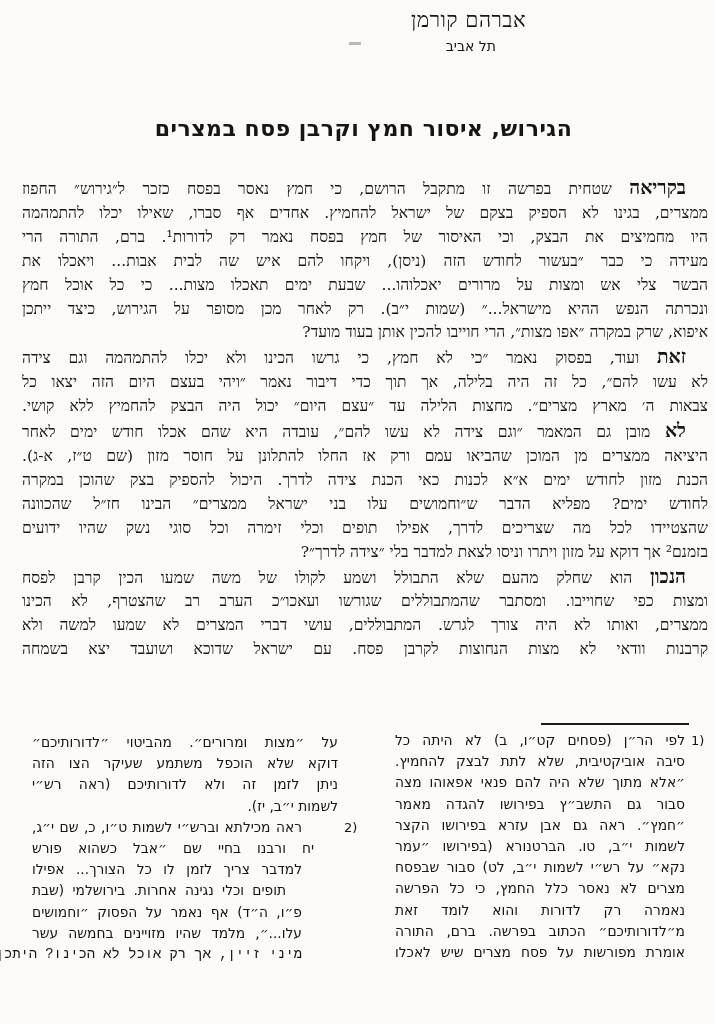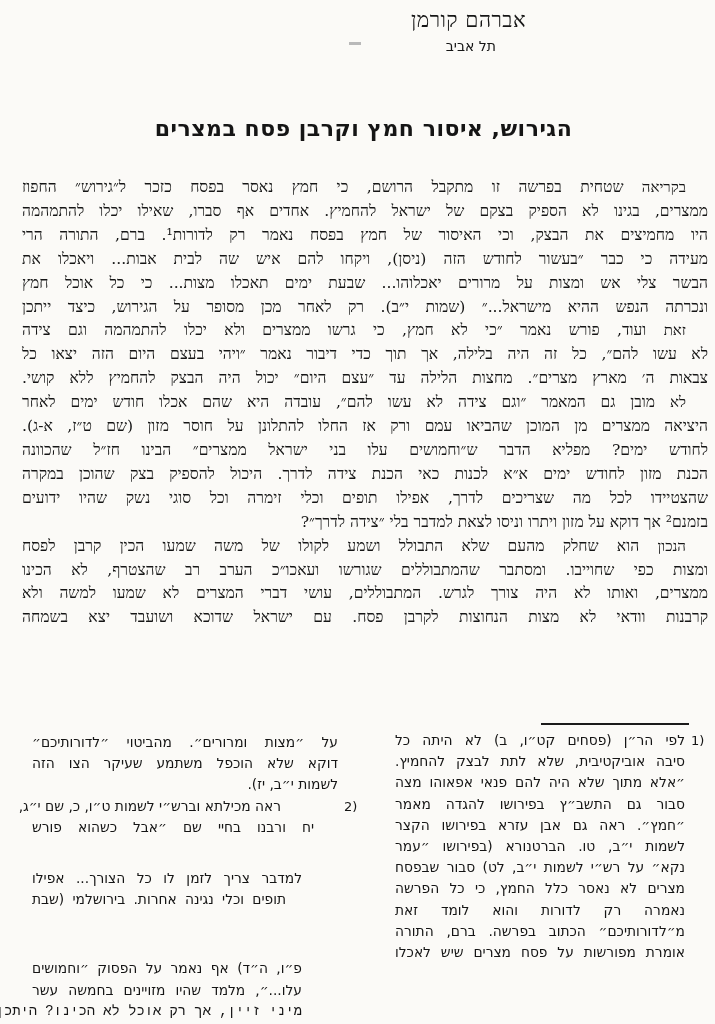--- a/index.html
+++ b/index.html
@@ -6,21 +6,21 @@
   html, body { width: 715px; height: 1024px; background: #fbfaf7; overflow: hidden; }
   body { font-family: "DejaVu Serif", "Liberation Serif", serif; color: #151515; position: relative; direction: rtl; }
   .page { position: absolute; left: 6px; top: 0; width: 715px; height: 920px; }
   .author { position: absolute; top: 8px; right: 195px; font-size: 21px; font-weight: normal; letter-spacing: 0.5px; }
   .city { position: absolute; top: 38px; right: 225px; font-size: 14px; font-family: "DejaVu Sans", "Liberation Sans", sans-serif; }
   .dash-mark { position: absolute; top: 42px; left: 343px; width: 12px; height: 3px; background: #b9b9b9; }
   .title { position: absolute; top: 116px; left: 0; width: 715px; text-align: center; font-size: 22px; font-weight: bold; font-family: "DejaVu Sans", "Liberation Sans", sans-serif; letter-spacing: 0.5px; }
   .body { position: absolute; top: 176px; left: 16px; width: 686px; font-size: 15.6px; line-height: 23.9px; text-align: justify; }
   .line { display: block; white-space: nowrap; text-align-last: justify; text-align: justify; }
   .line.last { text-align-last: right; }
-  .para-start { font-weight: normal; font-size: 15px; padding-right: 22px; }
+  .para-start { font-weight: bold; font-size: 19px; padding-right: 22px; }
   .rule { position: absolute; top: 723px; right: 32px; width: 148px; height: 2px; background: #1a1a1a; }
   .fn-col { position: absolute; font-size: 13.8px; line-height: 21.2px; font-family: "DejaVu Sans", "Liberation Sans", sans-serif; }
   .fn-right { top: 730px; right: 36px; width: 290px; }
   .fn-left { top: 732px; left: 26px; width: 306px; }
   .fn-num { position: absolute; right: -36px; width: 30px; text-align: left; font-size: 13px; }
   .fn-line { display: block; white-space: nowrap; text-align: justify; text-align-last: justify; }
   .fn-line.last { text-align-last: right; }
   .fn-item { position: relative; }
 </style>
 </head>
@@ -36,33 +36,34 @@
 
   <div class="body">
 
     <div>
       <span class="line"><span class="para-start">בקריאה</span> <span>שטחית בפרשה זו מתקבל הרושם, כי חמץ נאסר בפסח כזכר ל״גירוש״ החפוז</span></span>
       <span class="line">ממצרים, בגינו לא הספיק בצקם של ישראל להחמיץ. אחדים אף סברו, שאילו יכלו להתמהמה</span>
       <span class="line">היו מחמיצים את הבצק, וכי האיסור של חמץ בפסח נאמר רק לדורות¹. ברם, התורה הרי</span>
       <span class="line">מעידה כי כבר ״בעשור לחודש הזה (ניסן), ויקחו להם איש שה לבית אבות... ויאכלו את</span>
       <span class="line">הבשר צלי אש ומצות על מרורים יאכלוהו... שבעת ימים תאכלו מצות... כי כל אוכל חמץ</span>
       <span class="line">ונכרתה הנפש ההיא מישראל...״ (שמות י״ב). רק לאחר מכן מסופר על הגירוש, כיצד ייתכן</span>
+      <span class="line last">איפוא, שרק במקרה ״אפו מצות״, הרי חוייבו להכין אותן בעוד מועד?</span>
     </div>
 
     <div>
-      <span class="line"><span class="para-start">זאת</span> <span>ועוד, פורש נאמר ״כי לא חמץ, כי גרשו ממצרים ולא יכלו להתמהמה וגם צידה</span></span>
+      <span class="line"><span class="para-start">זאת</span> <span>ועוד, בפסוק נאמר ״כי לא חמץ, כי גרשו הכינו ולא יכלו להתמהמה וגם צידה</span></span>
       <span class="line">לא עשו להם״, כל זה היה בלילה, אך תוך כדי דיבור נאמר ״ויהי בעצם היום הזה יצאו כל</span>
       <span class="line">צבאות ה׳ מארץ מצרים״. מחצות הלילה עד ״עצם היום״ יכול היה הבצק להחמיץ ללא קושי.</span>
     </div>
 
     <div>
       <span class="line"><span class="para-start">לא</span> <span>מובן גם המאמר ״וגם צידה לא עשו להם״, עובדה היא שהם אכלו חודש ימים לאחר</span></span>
       <span class="line">היציאה ממצרים מן המוכן שהביאו עמם ורק אז החלו להתלונן על חוסר מזון (שם ט״ז, א-ג).</span>
+      <span class="line">הכנת מזון לחודש ימים א״א לכנות כאי הכנת צידה לדרך. היכול להספיק בצק שהוכן במקרה</span>
       <span class="line">לחודש ימים? מפליא הדבר ש״וחמושים עלו בני ישראל ממצרים״ הבינו חז״ל שהכוונה</span>
-      <span class="line">הכנת מזון לחודש ימים א״א לכנות כאי הכנת צידה לדרך. היכול להספיק בצק שהוכן במקרה</span>
       <span class="line">שהצטיידו לכל מה שצריכים לדרך, אפילו תופים וכלי זימרה וכל סוגי נשק שהיו ידועים</span>
       <span class="line last">בזמנם² אך דוקא על מזון ויתרו וניסו לצאת למדבר בלי ״צידה לדרך״?</span>
     </div>
 
     <div>
       <span class="line"><span class="para-start">הנכון</span> <span>הוא שחלק מהעם שלא התבולל ושמע לקולו של משה שמעו הכין קרבן לפסח</span></span>
       <span class="line">ומצות כפי שחוייבו. ומסתבר שהמתבוללים שגורשו ועאכו״כ הערב רב שהצטרף, לא הכינו</span>
       <span class="line">ממצרים, ואותו לא היה צורך לגרש. המתבוללים, עושי דברי המצרים לא שמעו למשה ולא</span>
       <span class="line">קרבנות וודאי לא מצות הנחוצות לקרבן פסח. עם ישראל שדוכא ושועבד יצא בשמחה</span>
     </div>
@@ -84,27 +85,28 @@
       <span class="fn-line">נאמרה רק לדורות והוא לומד זאת</span>
       <span class="fn-line">מ״לדורותיכם״ הכתוב בפרשה. ברם, התורה</span>
       <span class="fn-line">אומרת מפורשות על פסח מצרים שיש לאכלו</span>
     </div>
   </div>
 
   <div class="fn-col fn-left">
     <div class="fn-item">
       <span class="fn-line">על ״מצות ומרורים״. מהביטוי ״לדורותיכם״</span>
       <span class="fn-line">דוקא שלא הוכפל משתמע שעיקר הצו הזה</span>
+      <span class="fn-line">ניתן לזמן זה ולא לדורותיכם (ראה רש״י</span>
       <span class="fn-line last">לשמות י״ב, יז).</span>
     </div>
     <div class="fn-item" style="padding-right:36px; margin-right:-36px;">
       <span class="fn-num" style="right:0;">(2</span>
-      <span class="fn-line" style="margin-right:57px;">ראה מכילתא וברש״י לשמות ט״ו, כ, שם י״ג,</span>
+      <span class="fn-line" style="margin-right:36px;">ראה מכילתא וברש״י לשמות ט״ו, כ, שם י״ג,</span>
       <span class="fn-line" style="margin-right:24px;">יח ורבנו בחיי שם ״אבל כשהוא פורש</span>
-      <span class="fn-line" style="margin-right:36px;margin-top:30px;">למדבר צריך לזמן לו כל הצורך... אפילו</span>
+      <span class="fn-line" style="margin-right:36px;">למדבר צריך לזמן לו כל הצורך... אפילו</span>
       <span class="fn-line" style="margin-right:52px;">תופים וכלי נגינה אחרות. בירושלמי (שבת</span>
-      <span class="fn-line" style="margin-right:36px;margin-top:48px;">פ״ו, ה״ד) אף נאמר על הפסוק ״וחמושים</span>
+      <span class="fn-line" style="margin-right:36px;">פ״ו, ה״ד) אף נאמר על הפסוק ״וחמושים</span>
       <span class="fn-line" style="margin-right:36px;">עלו...״, מלמד שהיו מזויינים בחמשה עשר</span>
       <span class="fn-line last" style="margin-right:36px;font-family:Liberation Mono, monospace;">מיני זיין, אך רק אוכל לא הכינו? היתכן!</span>
     </div>
   </div>
 
 </div>
 
 </body></html>

